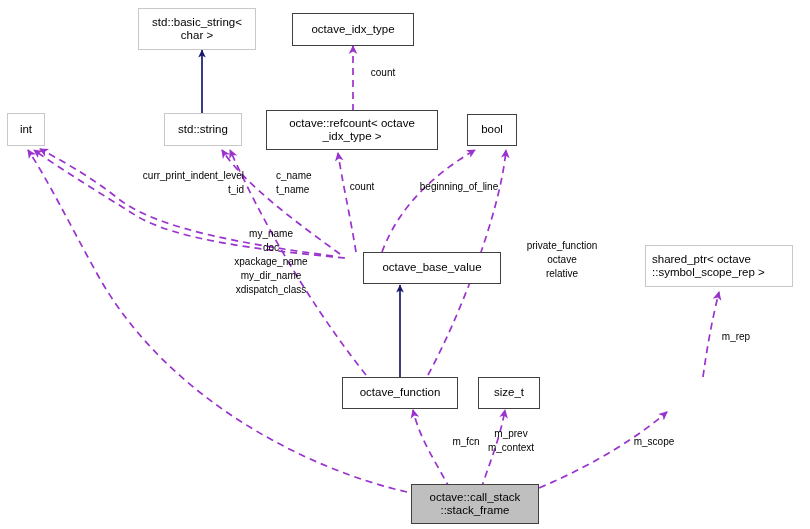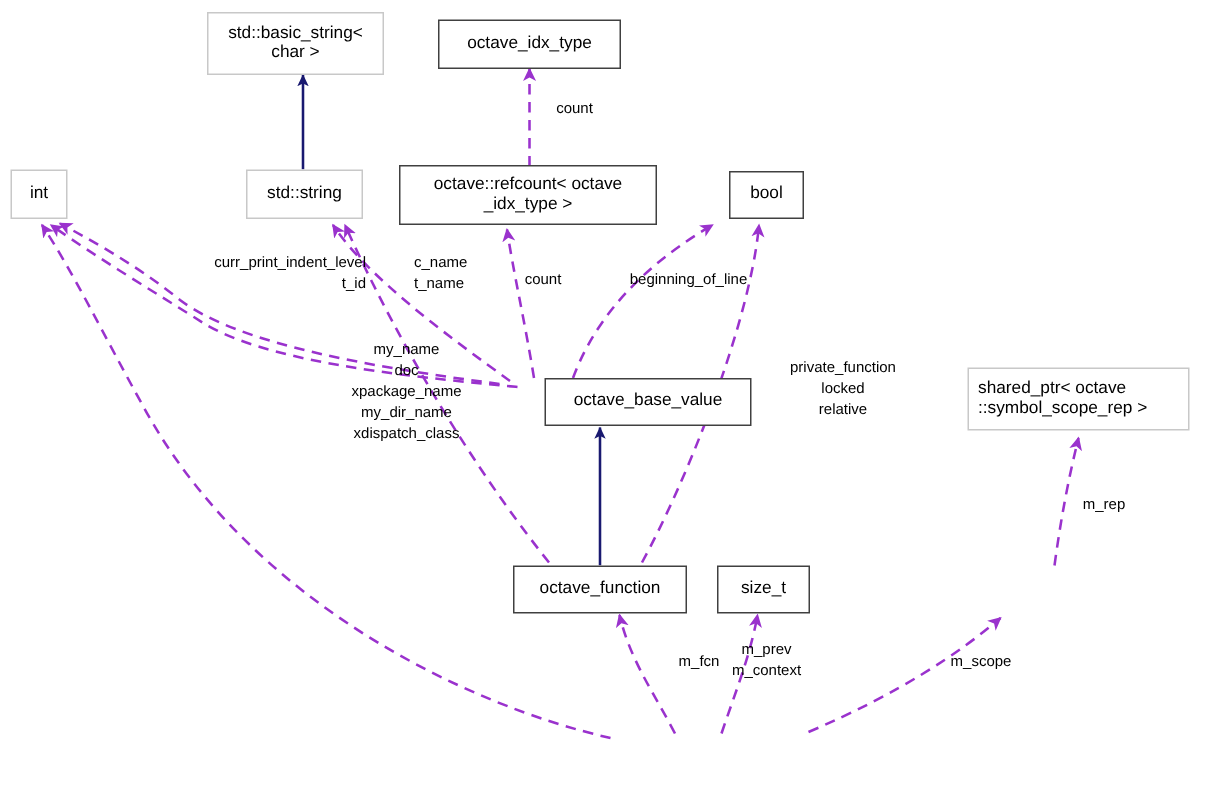--- a/index.html
+++ b/index.html
@@ -122,53 +122,55 @@
 
   <div class="node solid-border" style="left:292px; top:13px; width:122px; height:33px;">octave_idx_type</div>
 
   <div class="node light-border" style="left:7px; top:113px; width:38px; height:33px;">int</div>
 
   <div class="node light-border" style="left:164px; top:113px; width:78px; height:33px;">std::string</div>
 
   <div class="node solid-border" style="left:266px; top:110px; width:172px; height:40px;">octave::refcount&lt; octave
 _idx_type &gt;</div>
 
-  <div class="node solid-border" style="left:486px; top:114px; width:50px; height:32px;">bool</div>
+  <div class="node solid-border" style="left:467px; top:114px; width:50px; height:32px;">bool</div>
 
   <div class="node solid-border" style="left:331px; top:252px; width:138px; height:32px;margin-left:32px;">octave_base_value</div>
 
   <div class="node light-border leftalign" style="left:645px; top:245px; width:148px; height:42px;">shared_ptr&lt; octave
 ::symbol_scope_rep &gt;</div>
 
   <div class="node solid-border" style="left:342px; top:377px; width:116px; height:32px;">octave_function</div>
 
   <div class="node solid-border" style="left:478px; top:377px; width:62px; height:32px;">size_t</div>
 
 
+  <div class="node current" style="left:411px; top:484px; width:128px; height:40px;">octave::call_stack
+::stack_frame</div>
 
   <div class="edge-label" style="left:353px; top:66px; width:60px;">count</div>
 
   <div class="edge-label la-right" style="left:98px; top:169px; width:146px;">curr_print_indent_level
 t_id</div>
 
   <div class="edge-label la-left" style="left:276px; top:169px; width:70px;">c_name
 t_name</div>
 
   <div class="edge-label" style="left:336px; top:180px; width:52px;">count</div>
 
   <div class="edge-label" style="left:404px; top:180px; width:110px;">beginning_of_line</div>
 
   <div class="edge-label" style="left:216px; top:227px; width:110px;">my_name
 doc
 xpackage_name
 my_dir_name
 xdispatch_class</div>
 
   <div class="edge-label" style="left:511px; top:239px; width:102px;">private_function
-locked
+octave
 relative</div>
 
 
   <div class="edge-label" style="left:712px; top:330px; width:48px;">m_rep</div>
 
   <div class="edge-label" style="left:443px; top:435px; width:46px;">m_fcn</div>
 
   <div class="edge-label" style="left:468px; top:427px; width:86px;">m_prev
 m_context</div>
 

